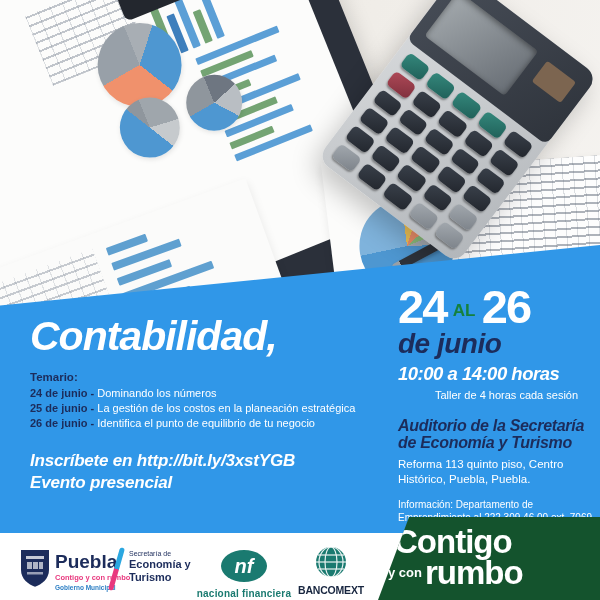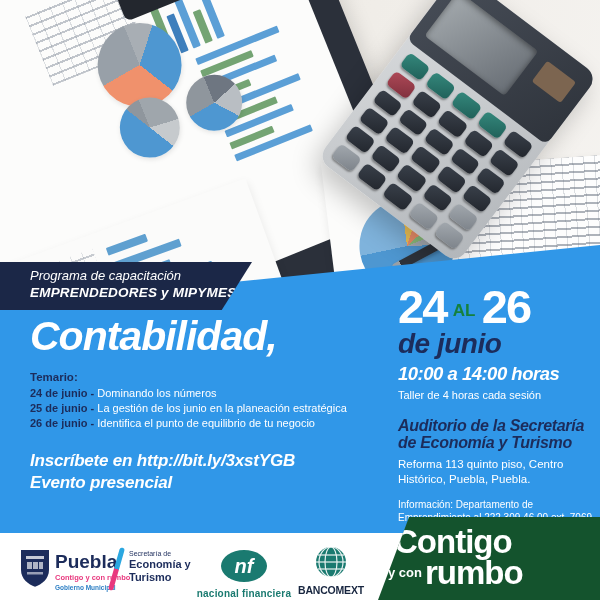--- a/index.html
+++ b/index.html
@@ -84,21 +84,21 @@
   .t-date,.t-sep{color:#1C2C5B;font-weight:bold;}
   .t-desc{color:#fff;}
   .cta{margin-top:21px;font-style:italic;font-weight:bold;font-size:17px;line-height:1.35;letter-spacing:-.2px;}
 
   .right-col{position:absolute;left:398px;top:283px;width:196px;color:#fff;z-index:5;}
   .dates{font-weight:bold;line-height:1;white-space:nowrap;}
   .d-num{font-size:47px;letter-spacing:-2px;}
   .d-al{font-size:17px;color:#15803d;position:relative;top:-7px;margin:0 2px;}
   .d-mes{font-size:28px;font-weight:bold;font-style:italic;color:#1C2C5B;letter-spacing:-.5px;line-height:1;}
   .d-horas{font-size:18.5px;font-weight:bold;font-style:italic;margin-top:5px;letter-spacing:-.5px;}
-  .d-taller{font-size:11px;margin-top:4px;font-weight:normal;}
+  .d-taller{font-size:11px;margin-top:4px;font-weight:normal;margin-left:37px;}
   .venue{font-size:16px;font-weight:bold;font-style:italic;color:#1C2C5B;margin-top:17px;line-height:1.05;letter-spacing:-.3px;}
   .address{font-size:11.5px;margin-top:5px;line-height:1.3;}
   .info{font-size:10px;margin-top:12px;line-height:1.3;}
 
   
   .footer{position:absolute;left:0;top:533px;width:600px;height:67px;background:#fff;z-index:4;}
   .crest{position:absolute;left:18px;top:15px;}
   .puebla-block{position:absolute;left:55px;top:19px;}
   .puebla-name{font-size:19px;font-weight:bold;color:#1C2C5B;line-height:1;}
   .puebla-tag{font-size:7.5px;font-weight:bold;color:#E8387E;margin-top:2px;}
@@ -212,38 +212,34 @@
           <div class="key"></div>
           <div class="key"></div>
           <div class="key gray"></div>
           <div class="key gray"></div>
       </div>
     </div>
   </div>
 
   <div class="blue"></div>
 
-  <div class="banner">
-    <div class="l1">Programa de capacitación</div>
-    <div class="l2">EMPRENDEDORES y MIPYMES</div>
-  </div>
 
   <div class="left-col">
     <div class="title">Contabilidad,</div>
     <div class="temario">
       <div class="head">Temario:</div>
       <div class="t-item">
         <span class="t-date">24 de junio</span>
         <span class="t-sep">-</span>
         <span class="t-desc">Dominando los números</span>
       </div>
       <div class="t-item">
         <span class="t-date">25 de junio</span>
         <span class="t-sep">-</span>
-        <span class="t-desc">La gestión de los junio en la planeación estratégica</span>
+        <span class="t-desc">La gestión de los costos en la planeación estratégica</span>
       </div>
       <div class="t-item">
         <span class="t-date">26 de junio</span>
         <span class="t-sep">-</span>
         <span class="t-desc">Identifica el punto de equilibrio de tu negocio</span>
       </div>
     </div>
     <div class="cta">
       <div>Inscríbete en http://bit.ly/3xstYGB</div>
       <div>Evento presencial</div>

